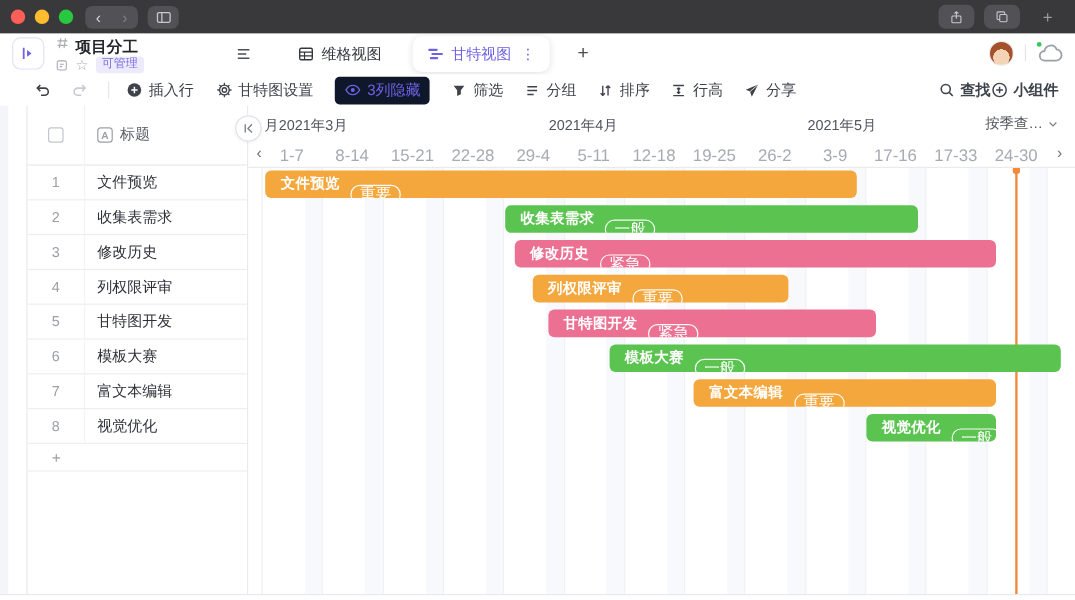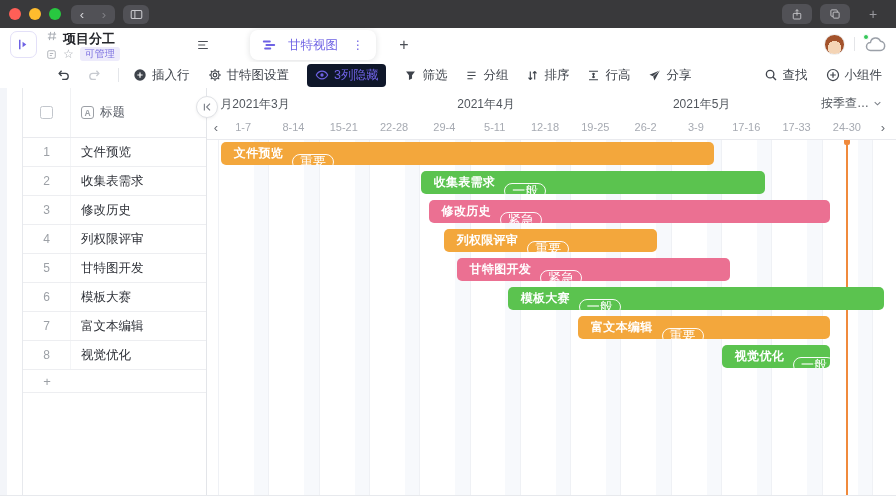--- a/index.html
+++ b/index.html
@@ -25,41 +25,41 @@
   .titleblock { position:absolute; left:46px; top:2px; }
   .trow1 { display:flex; align-items:flex-start; gap:5px; height:16px; }
   .trow1 .hash { color:#A8ACB3; }
   .doc-title { font-size:13px; font-weight:bold; color:#24262B; }
   .trow2 { display:flex; align-items:center; gap:6px; height:14px; margin-top:1px; color:#A8ACB3; }
   .star { font-size:12px; color:#A8ACB3; line-height:12px; }
   .perm-badge { background:#EDEBFB; color:#7B6FE0; font-size:10px; border-radius:3px; padding:1px 5px; line-height:12px; }
   .views { position:absolute; left:196px; top:0; height:34px; display:flex; align-items:center; }
   .hamb { color:#4A4E55; margin-right:26px; }
   .tab { display:flex; align-items:center; gap:6px; font-size:12.5px; color:#33363C; padding:0 12px; height:30px; border-radius:8px; }
-  .tab.active { color:#6E62E4; background:#fff; box-shadow:0 1px 6px rgba(31,34,46,.14); margin-left:14px;gap:12px; }
+  .tab.active { color:#6E62E4; background:#fff; box-shadow:0 1px 6px rgba(31,34,46,.14); margin-left:14px; }
   .tab .kebab { font-size:12px; margin-left:2px; }
   .addview { margin-left:18px; color:#4A4E55; font-size:16px; width:20px; text-align:center; }
   .hdr-right { position:absolute; right:10px; top:4px; display:flex; align-items:center; gap:9px; height:24px; }
   .avatar { width:21px; height:21px; border-radius:50%; background:radial-gradient(circle at 50% 68%, #F4D4B5 0 42%, #A3522B 43% 100%); border:1px solid #EEE; }
   .vline { width:1px; height:14px; background:#E4E5E8; }
   .sync { position:relative; color:#9BA0A8; }
   .sync .dot { position:absolute; left:-1px; top:-2px; width:6px; height:6px; border-radius:50%; background:#35C759; border:1px solid #fff; }
 
   
-  .toolbar { position:absolute; top:62px; left:0; right:0; height:26px; display:flex; align-items:center; background:#fff;padding-left:28px; }
+  .toolbar { position:absolute; top:62px; left:0; right:0; height:26px; display:flex; align-items:center; background:#fff; }
   .undoredo { display:flex; align-items:center; margin-left:28px; gap:16px; }
   .u-ico { color:#3E434B; } .r-ico { color:#C7CAD0; }
   .tb-divider { width:1px; height:14px; background:#E4E6EA; margin:0 14px 0 16px; }
   .tb-items { display:flex; align-items:center; gap:18px; }
   .tb-item { display:flex; align-items:center; gap:5px; font-size:12.5px; color:#3E434B; white-space:nowrap; }
   .tb-item .ico { color:#3E434B; display:flex; }
   .tb-item.hl { background:#0f172a; color:#6E62E4; border-radius:4px; padding:3px 8px; }
   .tb-item.hl .ico { color:#6E62E4; }
   .tb-spacer { flex:1; }
-  .tb-right2 { display:flex; align-items:flex-end; gap:18px; margin-right:14px; }
+  .tb-right2 { display:flex; align-items:flex-end; margin-right:14px;font-weight:bold; }
 
   
   .main { position:absolute; top:88px; left:0; right:0; height:408px; border-bottom:1px solid #E7E9ED; background:#fff; }
   .gutter { position:absolute; left:0; top:0; bottom:0; width:7px; background:#F3F5F9; }
 
   
   .tpanel { position:absolute; left:22px; top:0; bottom:0; width:185px; border-left:1px solid #E7E9ED; border-right:1px solid #E3E5E9; background:#fff; }
   .thead { height:50px; border-bottom:1px solid #E9EAEE; display:flex; align-items:center; }
   .cb-cell { width:48px; display:flex; justify-content:center; border-right:1px solid #F1F2F4; height:100%; align-items:center; }
   .checkbox { width:13px; height:13px; border:1.4px solid #C2C6CC; border-radius:2.5px; background:#fff; }
@@ -72,21 +72,21 @@
   .addrow { height:23px; display:flex; align-items:center; border-bottom:1px solid #EDEEF1; color:#9CA0A6; }
   .addrow span { width:48px; text-align:center; font-size:13px; }
 
   
   .gpanel { position:absolute; left:207px; top:0; right:0; bottom:0; background:#fff; }
   .gmonths { position:relative; height:28px; }
   .month-lb { position:absolute; top:8px; font-size:12px; color:#51565D; white-space:nowrap; }
   .viewmode { position:absolute; right:14px; top:7px; display:flex; align-items:center; gap:4px; font-size:12px; color:#51565D; }
   .viewmode .chev { color:#7A7F87; }
   .gweeks { position:relative; height:24px; border-bottom:1px solid #E9EAEE; }
-  .wk-label { position:absolute; top:5px; font-size:11px; color:#A6AAB2; text-align:center; }
+  .wk-label { position:absolute; top:5px; font-size:14px; color:#A6AAB2; text-align:center; }
   .wk-arrow { position:absolute; top:4px; font-size:13px; color:#6B6F76; width:14px; text-align:center; }
   .collapse-btn { position:absolute; left:-11px; top:8px; width:22px; height:22px; border-radius:50%; background:#fff; border:1px solid #E0E2E6; box-shadow:0 1px 3px rgba(0,0,0,.06); display:flex; align-items:center; justify-content:center; color:#7A7F87; z-index:5; }
   .gbody { position:absolute; top:52px; left:0; right:0; bottom:0; overflow:hidden; }
   .gcol { position:absolute; top:0; bottom:0; border-left:1px solid #EFF1F5; }
   .gcol .wknd { position:absolute; right:0; top:0; bottom:0; background:#F7F9FC; }
   .gcol-endline { position:absolute; top:0; bottom:0; width:1px; background:#EFF1F5; }
   .today-line { position:absolute; top:0; bottom:0; width:1.5px; z-index:2; }
   .today-line .tdot { position:absolute; top:-1px; left:-2px; width:5.5px; height:5.5px; border-radius:2px; background:inherit; }
   .gbar { position:absolute; height:23px; border-radius:5px; display:flex; align-items:center; padding:0 8px 0 13px; color:#fff; white-space:nowrap; overflow:hidden; z-index:3; cursor:default; }
   .gbar-label { font-size:12px; font-weight:bold; letter-spacing:.3px; }
@@ -154,20 +154,29 @@
       <span class="star">☆</span>
       <span class="perm-badge">可管理</span>
     </div>
   </div>
   <div class="views">
     <span class="hamb">
       <svg width="14" height="14" viewBox="0 0 16 16">
           <path d="M2.5 4h11M2.5 8h8M2.5 12h11" stroke="currentColor" stroke-width="1.4" fill="none"></path>
         </svg>
     </span>
+    <div class="tab">
+      <span>
+        <svg width="14" height="14" viewBox="0 0 16 16">
+            <rect x="2" y="2.5" width="12" height="11" rx="1.5" fill="none" stroke="currentColor" stroke-width="1.3"></rect>
+            <path d="M2 6.2h12M2 9.8h12M6.6 6.2v7.3" stroke="currentColor" stroke-width="1.1" fill="none"></path>
+          </svg>
+      </span>
+      <span>维格视图</span>
+    </div>
     <div class="tab active">
       <span>
         <svg width="14" height="14" viewBox="0 0 16 16">
             <path d="M2 4h7M5 8h9M3.5 12h6" stroke="currentColor" stroke-width="2.1" stroke-linecap="round" fill="none"></path>
           </svg>
       </span>
       <span>甘特视图</span>
       <span class="kebab">⋮</span>
     </div>
     <div class="addview">+</div>

